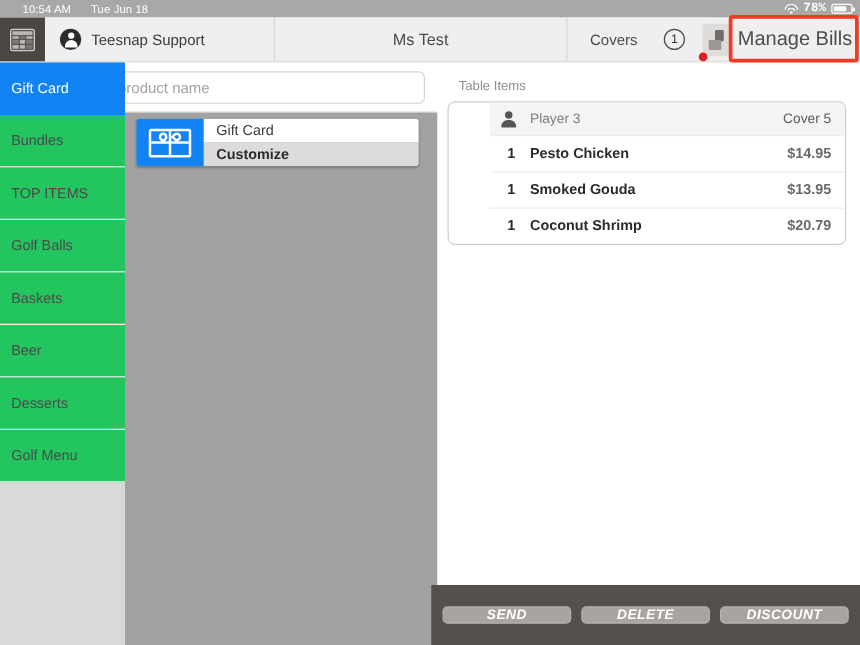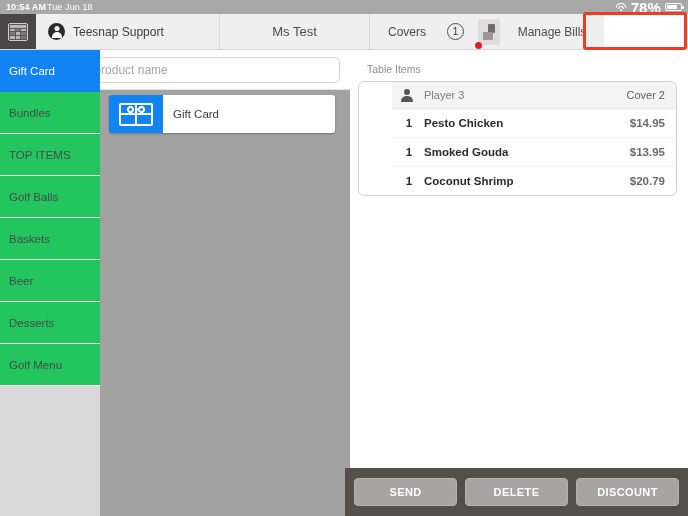--- a/index.html
+++ b/index.html
@@ -11,24 +11,24 @@
   }
   #app { position: relative; width: 688px; height: 516px; }
 
   
   .statusbar {
     position: absolute; top: 0; left: 0; width: 688px; height: 14px;
     background: #a8a8a6;
     display: flex; align-items: center;
     font-size: 9px; color: #ffffff; letter-spacing: .1px;
   }
-  .sb-time { margin-left: 6px; font-weight: bold; }
-  .sb-date { margin-left: 1px; }
+  .sb-time { margin-left: 18px; font-weight: normal; }
+  .sb-date { margin-left: 16px; }
   .sb-right { margin-left: auto; margin-right: 6px; display: flex; align-items: center; gap: 4px; }
-  .sb-pct { font-weight: bold; font-size: 15px; }
+  .sb-pct { font-weight: bold; font-size: 10px; font-family: Liberation Mono, monospace; }
   .wifi-ico { display: inline-block; width: 11px; height: 9px; position: relative; }
   .wifi-ico i {
     position: absolute; left: 50%; transform: translateX(-50%);
     border: 1.5px solid #fff; border-bottom: none;
     border-radius: 50% 50% 0 0 / 100% 100% 0 0;
   }
   .wifi-ico i.a { width: 11px; height: 5px; top: 0; }
   .wifi-ico i.b { width: 6px; height: 3px; top: 3px; }
   .wifi-ico i.c { width: 2px; height: 2px; top: 6px; background: #fff; border-radius: 50%; border: none; }
   .batt {
@@ -36,21 +36,21 @@
     position: relative; padding: 1px;
   }
   .batt::after {
     content: ""; position: absolute; right: -3px; top: 2px;
     width: 2px; height: 3px; background: #fff; border-radius: 0 1px 1px 0;
   }
   .batt span { display: block; height: 100%; background: #fff; border-radius: 1px; }
 
   
   .navbar {
-    position: absolute; top: 14px; left: 0; width: 604px; height: 36px;
+    position: absolute; top: 14px; left: 0; width: 688px; height: 36px;
     background: #f0eff0; border-bottom: 1px solid #d6d5d4;
     display: flex; align-items: stretch;
   }
   .nav-grid-btn {
     width: 36px; background: #4a4644;
     display: flex; align-items: center; justify-content: center;
     flex: 0 0 36px;
   }
   .grid-icon {
     width: 20px; height: 18px; border: 1.5px solid #cfcdcb; border-radius: 2px;
@@ -110,21 +110,21 @@
   .device-glyph .bot {
     position: absolute; left: 0; bottom: 0; width: 10px; height: 8px;
     background: #9a9795; border-radius: 1px;
   }
   .red-dot {
     position: absolute; left: -3px; bottom: -4px;
     width: 7px; height: 7px; border-radius: 50%; background: #e02020;
   }
   .manage-bills {
     margin-left: auto; height: 100%; display: flex; align-items: center;
-    justify-content: center; width: 104px; font-size: 12px; color: #4c4c4c;
+    justify-content: center; width: 104px; font-size: 16px; color: #4c4c4c;
     background: #f0eff0;
   }
   .redbox {
     position: absolute; left: 583px; top: 12px; width: 104px; height: 38px;
     border: 3px solid #f03a21; border-radius: 3px; pointer-events: none;
     z-index: 40;
   }
 
   
   .leftcol {
@@ -249,24 +249,25 @@
   .row-name { margin-left: 6px; font-size: 11.5px; font-weight: bold; color: #2b2b2b; }
   .row-price { margin-left: auto; font-size: 11.5px; color: #6a6a6a; font-weight: bold; }
 
   
   .footer {
     position: absolute; left: 345px; right: 0; bottom: 0; height: 48px;
     background: #56504c; display: flex; align-items: center;
     justify-content: space-between; padding: 0 9px; gap: 8px;
   }
   .foot-btn {
-    flex: 1 1 0; height: 28px; background: #a8a4a0; border-radius: 4px;
+    flex: 1 1 0; height: 14px; background: #a8a4a0; border-radius: 4px;
     display: flex; align-items: center; justify-content: center;
     font-size: 11px; font-weight: bold; color: #ffffff; letter-spacing: .4px;
     border: 1px solid #b5b1ad;
+    font-style: italic;
   }
 </style>
 </head>
 <body>
 
 <div id="app">
 
   <div class="statusbar">
     <span class="sb-time">10:54 AM</span>
     <span class="sb-date">Tue Jun 18</span>
@@ -347,32 +348,33 @@
         <span class="giftcard-icon">
           <span class="card"></span>
             <span class="vline"></span>
             <span class="hline"></span>
           <span class="bowl"></span>
             <span class="bowr"></span>
         </span>
       </div>
       <div class="prod-text">
         <div class="prod-name">Gift Card</div>
+        <div class="prod-custom">Customize</div>
       </div>
     </div>
   </div>
 
   <div class="rightpanel">
     <div class="table-items-label">Table Items</div>
 
     <div class="order-card">
       <div class="order-head">
         <span class="avatar-icon"></span>
         <span class="player-name">Player 3</span>
-        <span class="cover-no">Cover 2</span>
+        <span class="cover-no">Cover 5</span>
       </div>
 
       <div class="order-row">
         <span class="row-qty">1</span>
         <span class="row-name">Pesto Chicken</span>
         <span class="row-price">$14.95</span>
       </div>
       <div class="order-row">
         <span class="row-qty">1</span>
         <span class="row-name">Smoked Gouda</span>

